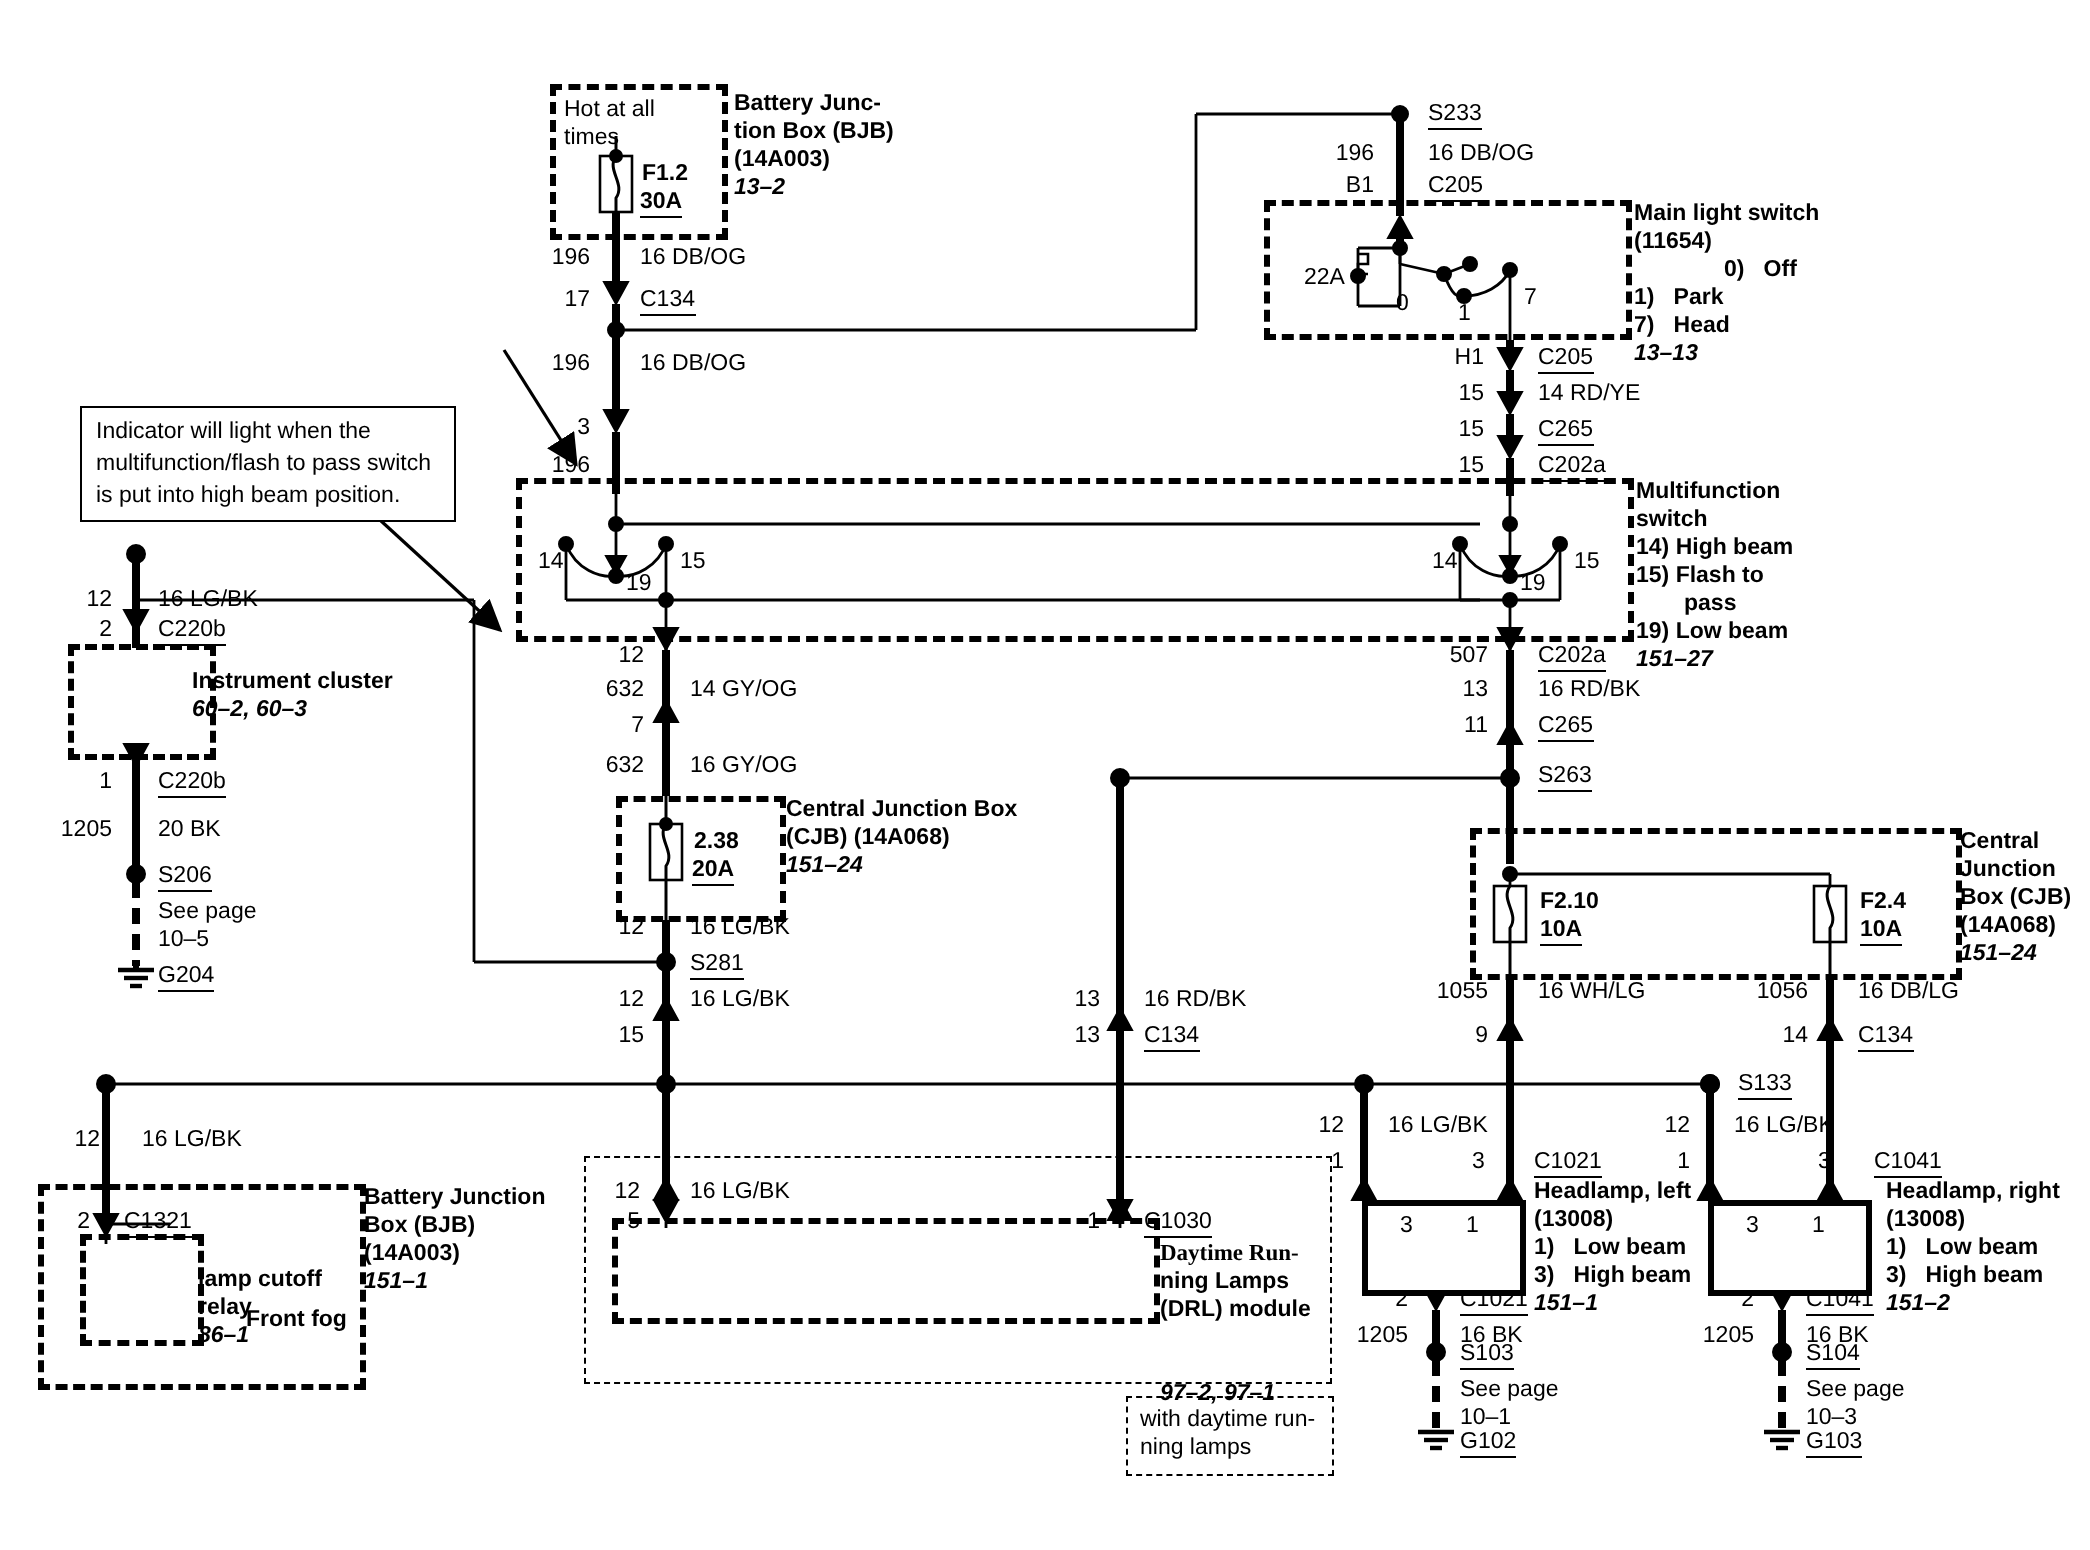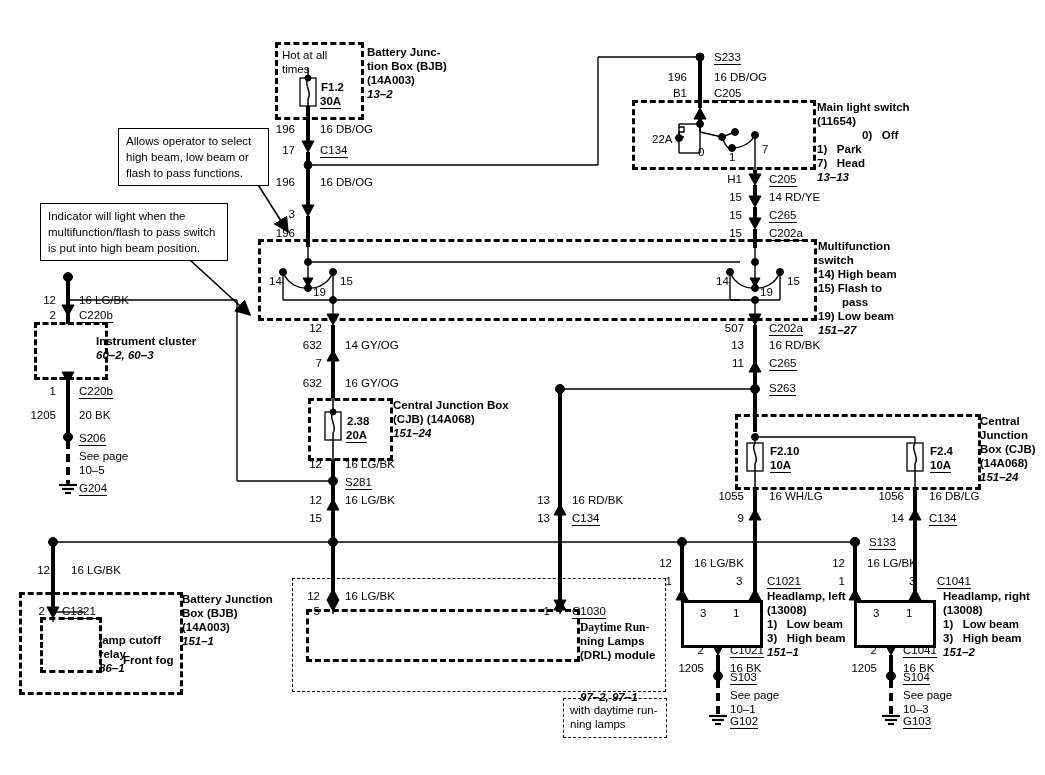--- a/index.html
+++ b/index.html
@@ -272,23 +272,20 @@
   <div class="dashbox" style="left:308px;top:398px;width:79px;height:57px;"></div>
   <div class="dashbox" style="left:735px;top:414px;width:240px;height:70px;"></div>
   <div class="dashbox" style="left:19px;top:592px;width:158px;height:97px;"></div>
   <div class="dashbox" style="left:40px;top:617px;width:56px;height:50px;"></div>
   <div class="dotbox" style="left:292px;top:578px;width:372px;height:112px;"></div>
   <div class="dashbox" style="left:306px;top:609px;width:268px;height:47px;"></div>
   <div class="dotbox" style="left:563px;top:698px;width:102px;height:38px;"></div>
   <div class="solidbox" style="left:681px;top:600px;width:76px;height:42px;"></div>
   <div class="solidbox" style="left:854px;top:600px;width:76px;height:42px;"></div>
 
-  <div class="callout" style="left:118px;top:128px;width:135px;">
-    <span>Allows operator to select high beam, low beam or flash to pass functions.</span>
-  </div>
   <div class="callout" style="left:40px;top:203px;width:172px;">
     <span>Indicator will light when the multifunction/flash to pass switch is put into high beam position.</span>
   </div>
 
   <div class="lbl" style="left:282px;top:48px;width:60px;">Hot at all
 times</div>
   <div class="lbl b" style="left:321px;top:80px;">F1.2</div>
   <div class="lbl b" style="left:320px;top:94px;"><span class="ul">30A</span></div>
   <div class="lbl b" style="left:367px;top:45px;">Battery Junc-</div>
   <div class="lbl b" style="left:367px;top:59px;">tion Box (BJB)</div>

